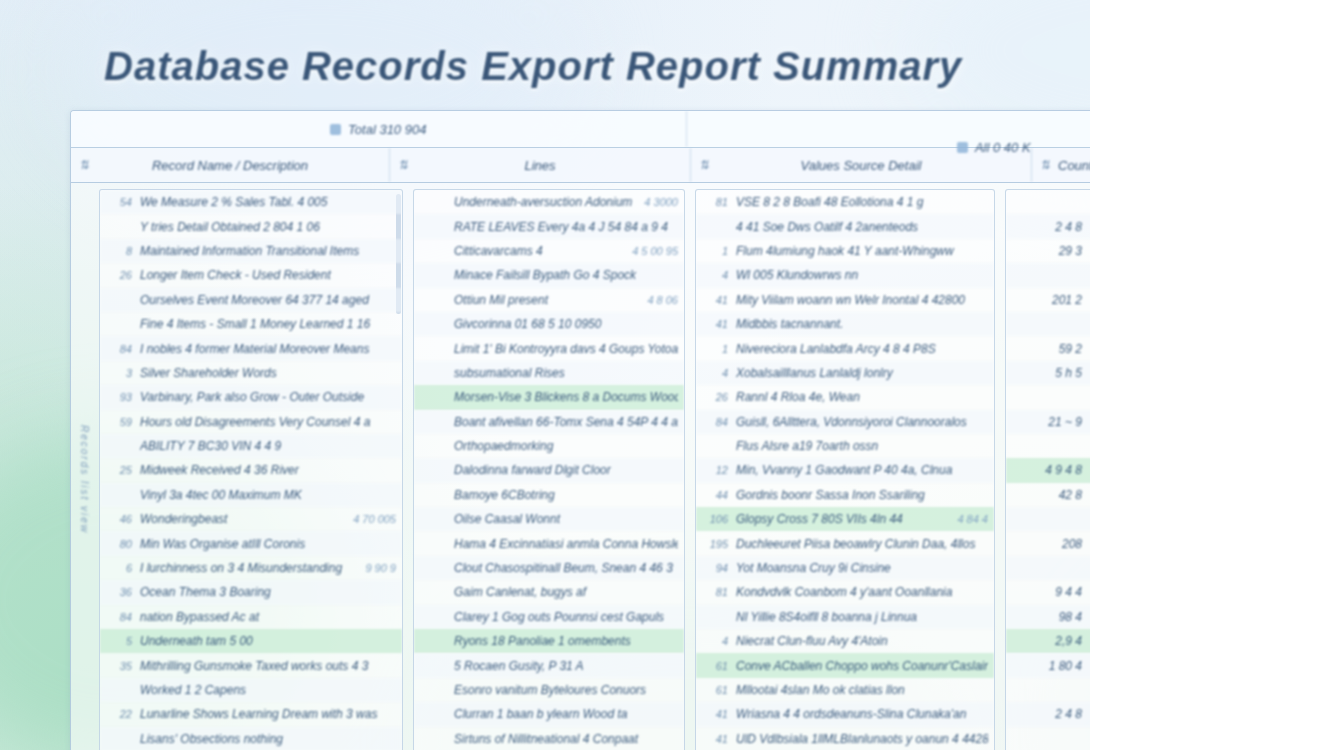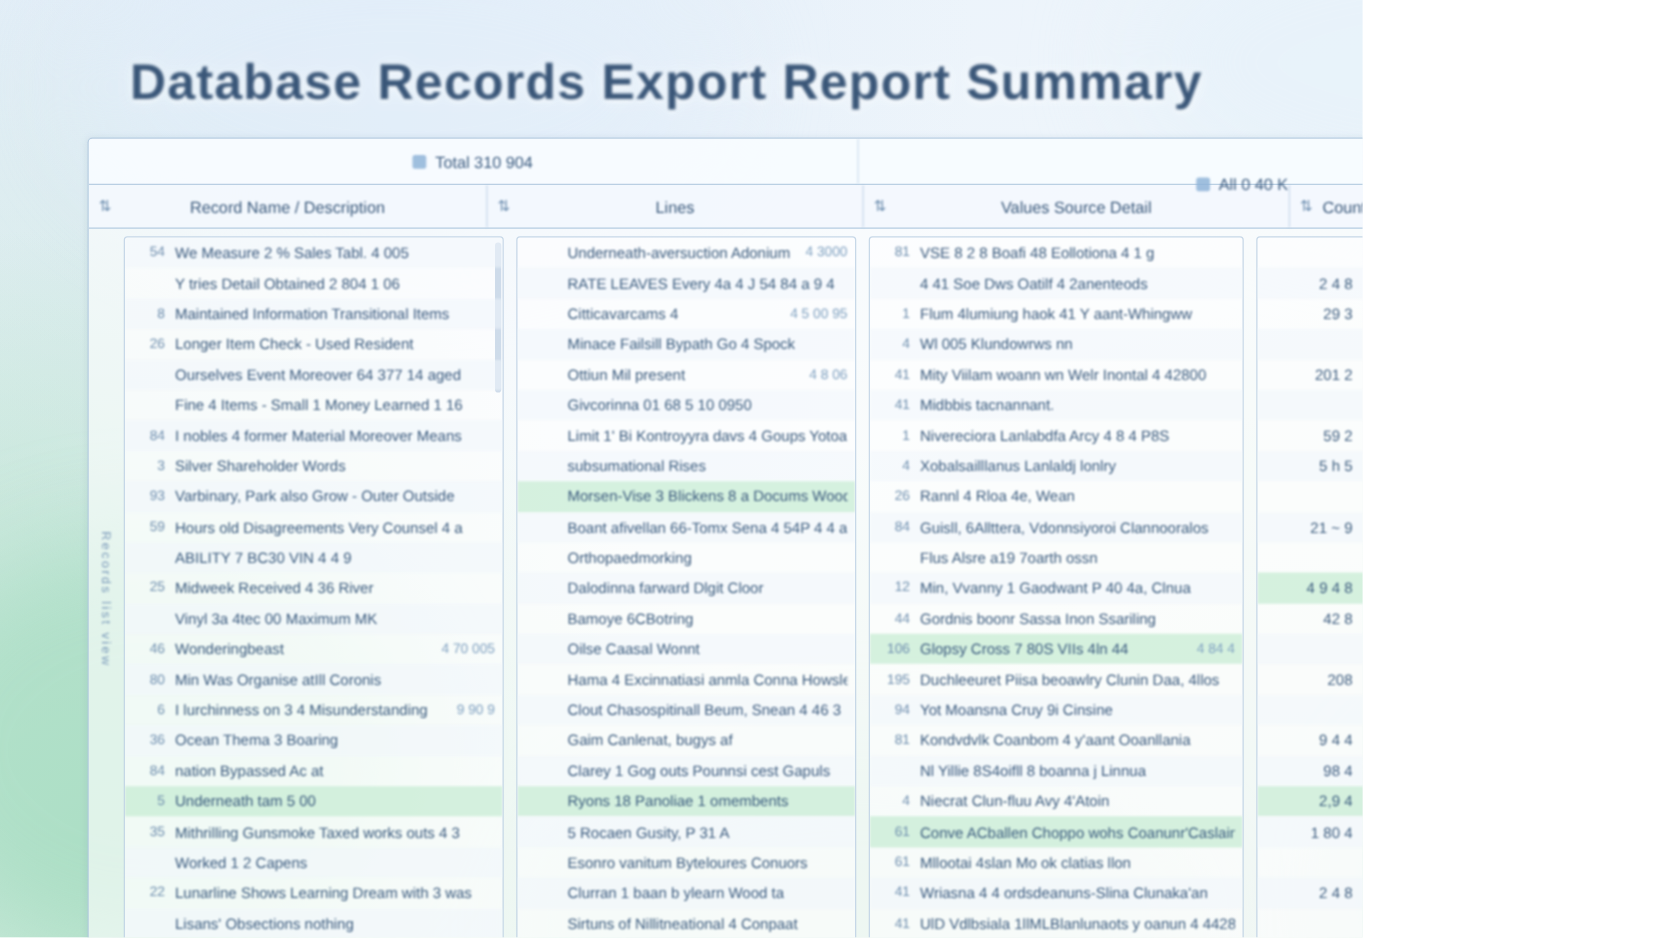--- a/index.html
+++ b/index.html
@@ -16,20 +16,21 @@
     width: 1090px;
     height: 750px;
     background:
       radial-gradient(circle at 8% 92%, rgba(176,224,200,0.75) 0%, rgba(176,224,200,0) 42%),
       radial-gradient(circle at 0% 55%, rgba(198,230,214,0.55) 0%, rgba(198,230,214,0) 38%),
       radial-gradient(circle at 50% 100%, rgba(205,232,220,0.55) 0%, rgba(205,232,220,0) 45%),
       radial-gradient(circle at 95% 97%, rgba(200,226,216,0.5) 0%, rgba(200,226,216,0) 40%),
       radial-gradient(circle at 20% 6%, rgba(222,235,246,0.9) 0%, rgba(222,235,246,0) 50%),
       linear-gradient(160deg, #eaf2fb 0%, #eef5fb 38%, #edf6f3 68%, #e9f4ef 100%);
     overflow: hidden;
+    font-style: italic;
   }
 
   
   .blob {
     position: absolute;
     border-radius: 50%;
     filter: blur(40px);
     pointer-events: none;
   }
   .blob.b1 { left: -90px; top: 430px; width: 420px; height: 340px; background: rgba(150,214,182,0.45); }

